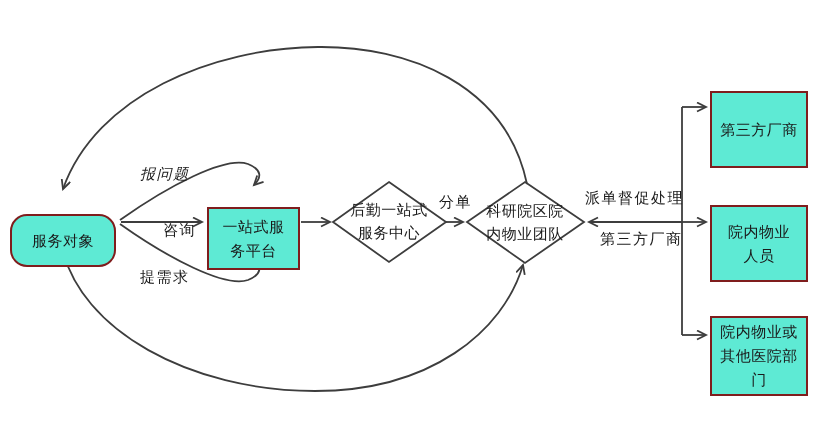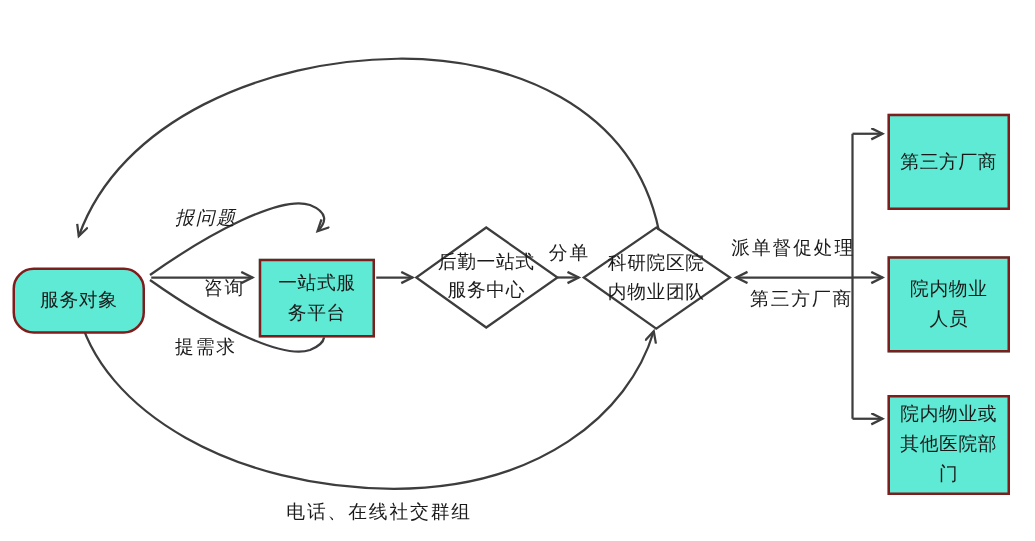--- a/index.html
+++ b/index.html
@@ -83,15 +83,14 @@
   <div class="elabel" style="left:163px;top:221px;">咨询</div>
 
   <div class="elabel" style="left:140px;top:251px;margin-top:17px;">提需求</div>
 
   <div class="elabel" style="left:439px;top:193px;">分单</div>
 
   <div class="elabel" style="left:585px;top:189px;">派单督促处理</div>
 
   <div class="elabel" style="left:600px;top:230px;">第三方厂商</div>
 
-  <div class="elabel" style="left:229px;top:400px;">电话、在线社交群组</div>
 
 </div>
 
 </body></html>

